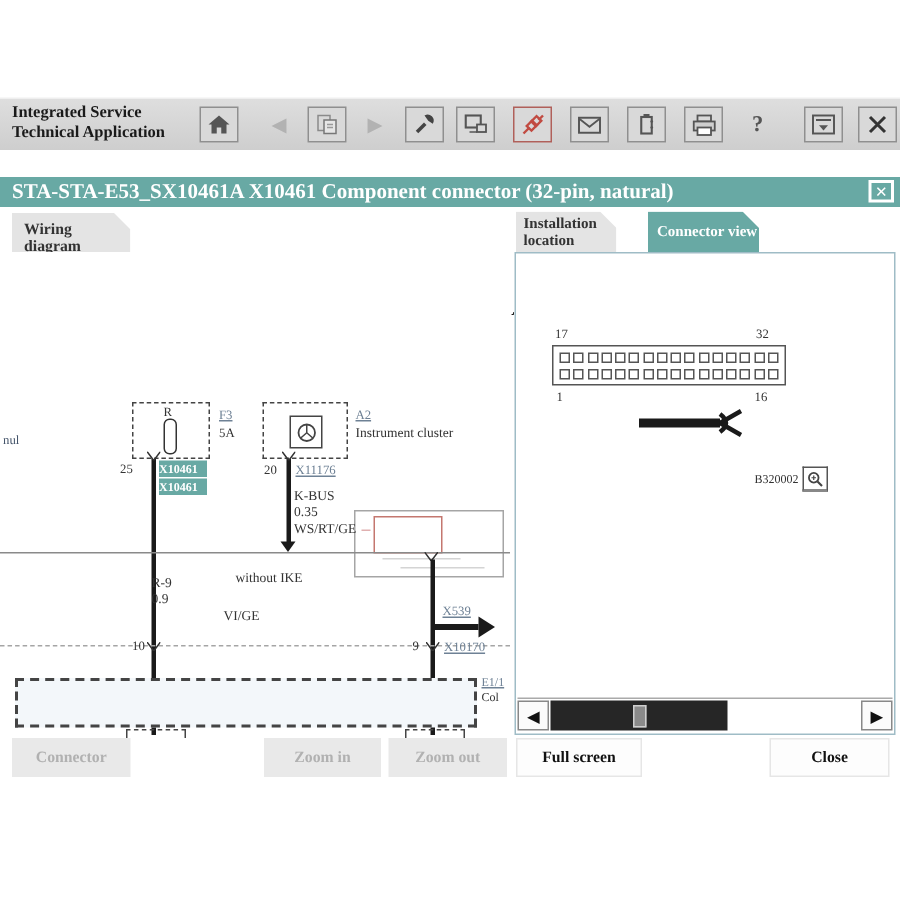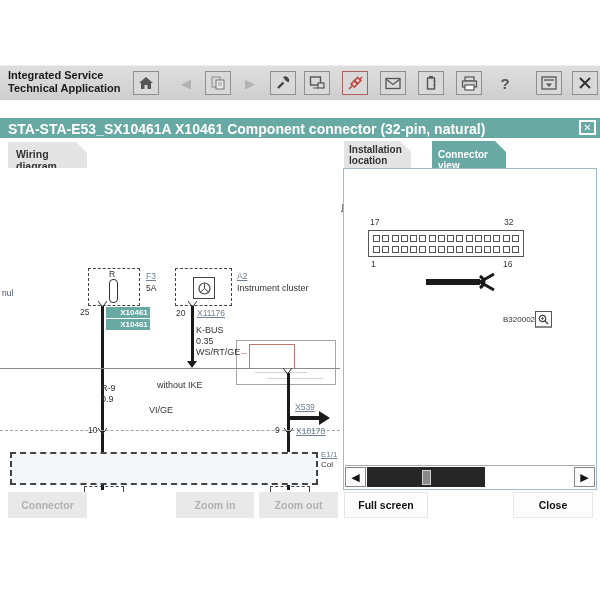--- a/index.html
+++ b/index.html
@@ -1,16 +1,16 @@
 <!DOCTYPE html>
 <html><head>
 <meta charset="utf-8">
 <style>
   html,body{margin:0;padding:0;background:#fff;}
-  #root{position:relative;width:600px;height:564px;background:#fff;font-family:Liberation Sans, sans-serif;overflow:hidden;}
+  #root{position:relative;width:600px;height:564px;background:#fff;font-family:Liberation Serif, serif;overflow:hidden;}
   
   .toolbar{position:absolute;left:0;top:65px;width:600px;height:34px;background:linear-gradient(#dedede,#cecece);border-top:1px solid #efefef;border-bottom:1px solid #ababab;}
   .app-title{position:absolute;left:8px;top:69px;font-size:11px;font-weight:bold;color:#1a1a1a;line-height:13px;}
   .tbtn{position:absolute;top:71px;width:26px;height:24px;display:flex;align-items:center;justify-content:center;box-sizing:border-box;}
   .tbtn.bordered{border:1px solid #8f8f8f;background:#d9d9d9;}
   .arrow-dis{color:#b2b2b2;font-size:13px;}
   
   .vin-row{position:absolute;left:0;top:100px;width:600px;height:17px;background:#fff;font-size:10.5px;}
   .vin-label{position:absolute;left:10px;top:102px;color:#666;}
   .car-line{position:absolute;left:183px;top:102px;white-space:nowrap;}
@@ -25,21 +25,21 @@
   .tab.inactive{background:#e4e4e4;color:#333;}
   .tab.active{background:#68a9a4;color:#fff;}
   
   .left-panel{position:absolute;left:0;top:168px;width:341px;height:322px;background:#fff;}
   .right-panel{position:absolute;left:343px;top:168px;width:254px;height:322px;background:#fff;border:1px solid #9fbcc6;box-sizing:border-box;}
   .lnk{color:#6e8195;text-decoration:underline;font-size:8.5px;}
   .sm{font-size:8.5px;color:#333;}
   .sm9{font-size:9px;color:#333;}
   .wire{position:absolute;width:2.5px;background:#1a1a1a;}
   .dash-box{position:absolute;border:1.5px dashed #444;box-sizing:border-box;}
-  .tag{display:block;background:#68a9a4;color:#fff;font-size:8px;font-weight:bold;width:32px;text-align:center;margin-bottom:1px;line-height:11px;padding-left:12px;}
+  .tag{display:block;background:#68a9a4;color:#fff;font-size:8px;font-weight:bold;width:32px;margin-bottom:1px;line-height:11px;}
   .fork{position:absolute;}
   
   .nav-box{position:absolute;left:236px;top:172px;width:98px;height:43px;border:1px solid #a5a5a5;background:#fff;}
   .nav-view{position:absolute;left:12px;top:3px;width:44px;height:23px;border:1px solid #c4776f;}
   .nav-line{position:absolute;height:1px;background:#d4d4d4;}
   .pin-row{display:flex;justify-content:space-between;width:146px;position:absolute;left:4px;}
   .pin-sq{width:5px;height:5px;border:1px solid #555;background:#fff;box-sizing:content-box;}
   
   .scrollbar{position:absolute;left:1px;bottom:1px;width:250px;height:23px;border-top:1px solid #aaa;background:#fff;box-sizing:border-box;}
   .sb-btn{position:absolute;top:1px;width:21px;height:20px;border:1px solid #888;background:#fbfbfb;display:flex;align-items:center;justify-content:center;font-size:11px;color:#111;box-sizing:border-box;}

